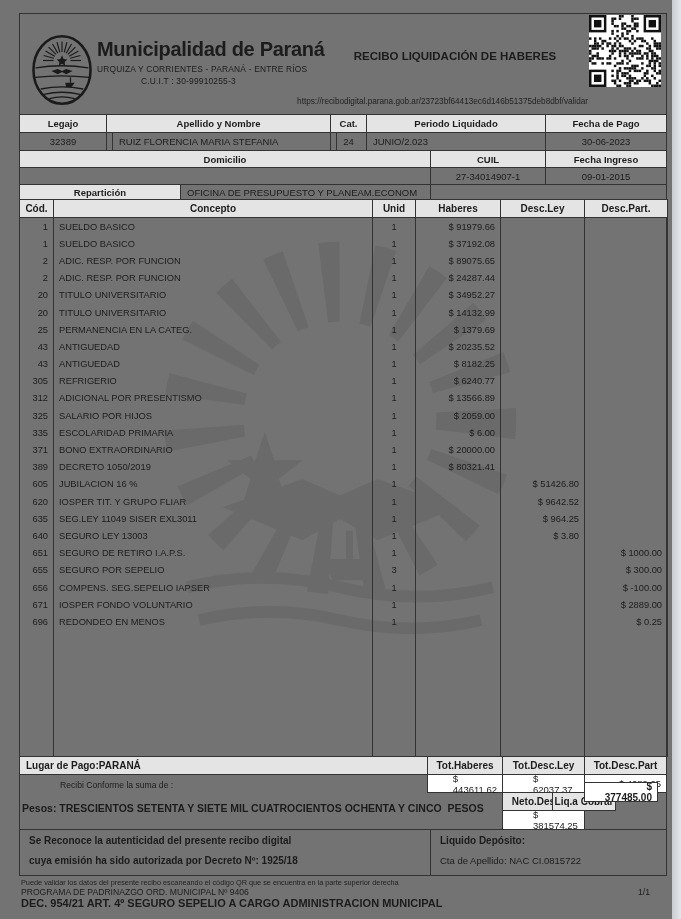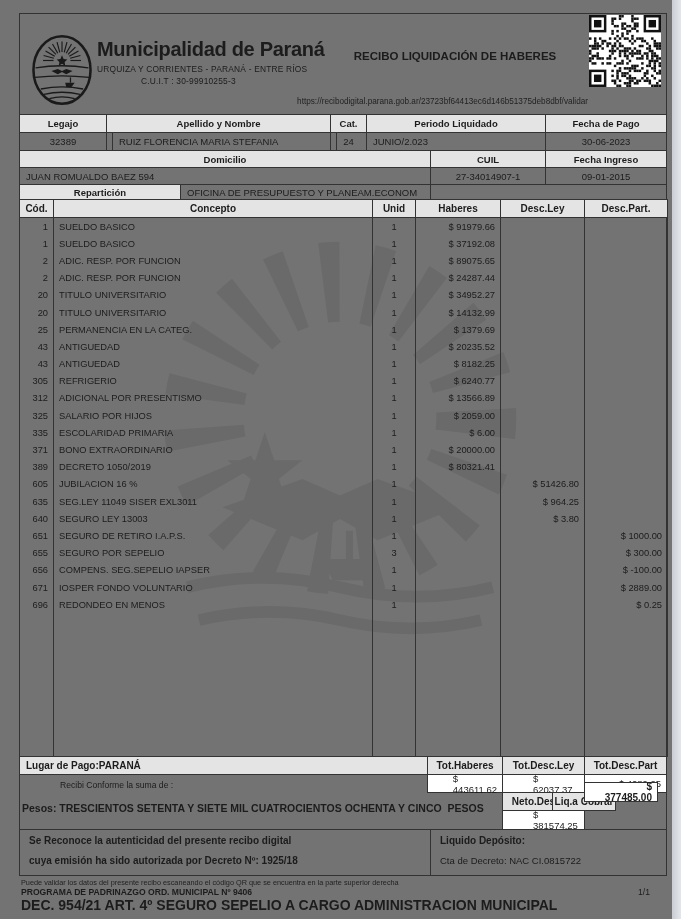--- a/index.html
+++ b/index.html
@@ -38,22 +38,22 @@
   table.ctable{border:1px solid #333;}
   td.cod{text-align:right;padding-right:4px;}
   td.concepto{text-align:left;padding-left:6px;}
   td.unid{text-align:center;}
   td.money{text-align:right;}
   
   .recibi{left:38px;top:780px;font-size:8.6px;z-index:1;margin-left:22px;}
   .pesos{left:22px;top:802px;font-size:10.5px;font-weight:bold;white-space:pre;z-index:1;}
   
   .foot-note{left:21px;top:878px;font-size:7.3px;color:#222;}
-  .foot-prog{left:21px;top:887px;font-size:8.6px;font-weight:bold;}
-  .foot-dec{left:21px;top:897px;font-size:14px;font-weight:bold;}
+  .foot-prog{left:21px;top:887px;font-size:8.6px;font-weight:normal;}
+  .foot-dec{left:21px;top:897px;font-size:11px;font-weight:bold;}
   .foot-page{left:638px;top:887px;font-size:8.6px;}
   .box-line1{position:absolute;left:9px;top:5px;font-size:10px;font-weight:bold;}
   .box-line2{position:absolute;left:9px;top:25px;font-size:10px;font-weight:bold;}
   .box-line2n{position:absolute;left:9px;top:25px;font-size:9.5px;}
 </style>
 </head>
 <body>
 
 <div class="page">
   <div class="scan-edge"></div>
@@ -390,21 +390,20 @@
   <div class="cell c" style="left:19px;top:132px;width:88px;height:19px">32389</div>
   <div class="cell l" style="left:112px;top:132px;width:225px;height:19px">RUIZ FLORENCIA MARIA STEFANIA</div>
   <div class="cell c" style="left:330px;top:132px;width:37px;height:19px">24</div>
   <div class="cell l" style="left:366px;top:132px;width:180px;height:19px">JUNIO/2.023</div>
   <div class="cell c" style="left:545px;top:132px;width:122px;height:19px">30-06-2023</div>
 
   <div class="cell shade b c" style="left:19px;top:150px;width:412px;height:18px">Domicilio</div>
   <div class="cell shade b c" style="left:430px;top:150px;width:116px;height:18px">CUIL</div>
   <div class="cell shade b c" style="left:545px;top:150px;width:122px;height:18px">Fecha Ingreso</div>
 
-  <div class="cell l" style="left:19px;top:167px;width:412px;height:18px">JUAN ROMUALDO BAEZ 594</div>
   <div class="cell c" style="left:430px;top:167px;width:116px;height:18px">27-34014907-1</div>
   <div class="cell c" style="left:545px;top:167px;width:122px;height:18px">09-01-2015</div>
 
   <div class="cell l" style="left:180px;top:184px;width:251px;height:16px">OFICINA DE PRESUPUESTO Y PLANEAM.ECONOM</div>
   <div class="cell shade b c" style="left:19px;top:184px;width:162px;height:16px">Repartición</div>
 
   <div class="ctable-wrap">
     <table class="ctable">
       <colgroup>
         <col style="width:34px">
@@ -547,20 +546,28 @@
     </tr>
           <tr>
       <td class="cod">605</td>
       <td class="concepto">JUBILACION 16 %</td>
       <td class="unid">1</td>
       <td class="money"></td>
       <td class="money">$ 51426.80</td>
       <td class="money"></td>
     </tr>
           <tr>
+      <td class="cod">620</td>
+      <td class="concepto">IOSPER TIT. Y GRUPO FLIAR</td>
+      <td class="unid">1</td>
+      <td class="money"></td>
+      <td class="money">$ 9642.52</td>
+      <td class="money"></td>
+    </tr>
+          <tr>
       <td class="cod">635</td>
       <td class="concepto">SEG.LEY 11049 SISER EXL3011</td>
       <td class="unid">1</td>
       <td class="money"></td>
       <td class="money">$ 964.25</td>
       <td class="money"></td>
     </tr>
           <tr>
       <td class="cod">640</td>
       <td class="concepto">SEGURO LEY 13003</td>
@@ -637,20 +644,20 @@
 
   <div class="abs recibi">Recibi Conforme la suma de :</div>
   <div class="abs pesos">Pesos: TRESCIENTOS SETENTA Y SIETE MIL CUATROCIENTOS OCHENTA Y CINCO  PESOS</div>
 
   <div class="cell" style="left:19px;top:829px;width:412px;height:47px">
     <span class="box-line1">Se Reconoce la autenticidad del presente recibo digital</span>
     <span class="box-line2">cuya emisión ha sido autorizada por Decreto Nº: 1925/18</span>
   </div>
   <div class="cell" style="left:430px;top:829px;width:237px;height:47px">
     <span class="box-line1">Liquido Depósito:</span>
-    <span class="box-line2n">Cta de Decreto: NAC CI.0815722</span>
+    <span class="box-line2n">Cta de Apellido: NAC CI.0815722</span>
   </div>
 
   <div class="abs foot-note">Puede validar los datos del presente recibo escaneando el código QR que se encuentra en la parte superior derecha</div>
   <div class="abs foot-prog">PROGRAMA DE PADRINAZGO ORD. MUNICIPAL Nº 9406</div>
   <div class="abs foot-dec">DEC. 954/21 ART. 4º SEGURO SEPELIO A CARGO ADMINISTRACION MUNICIPAL</div>
   <div class="abs foot-page">1/1</div>
 </div>
 
 </body></html>

